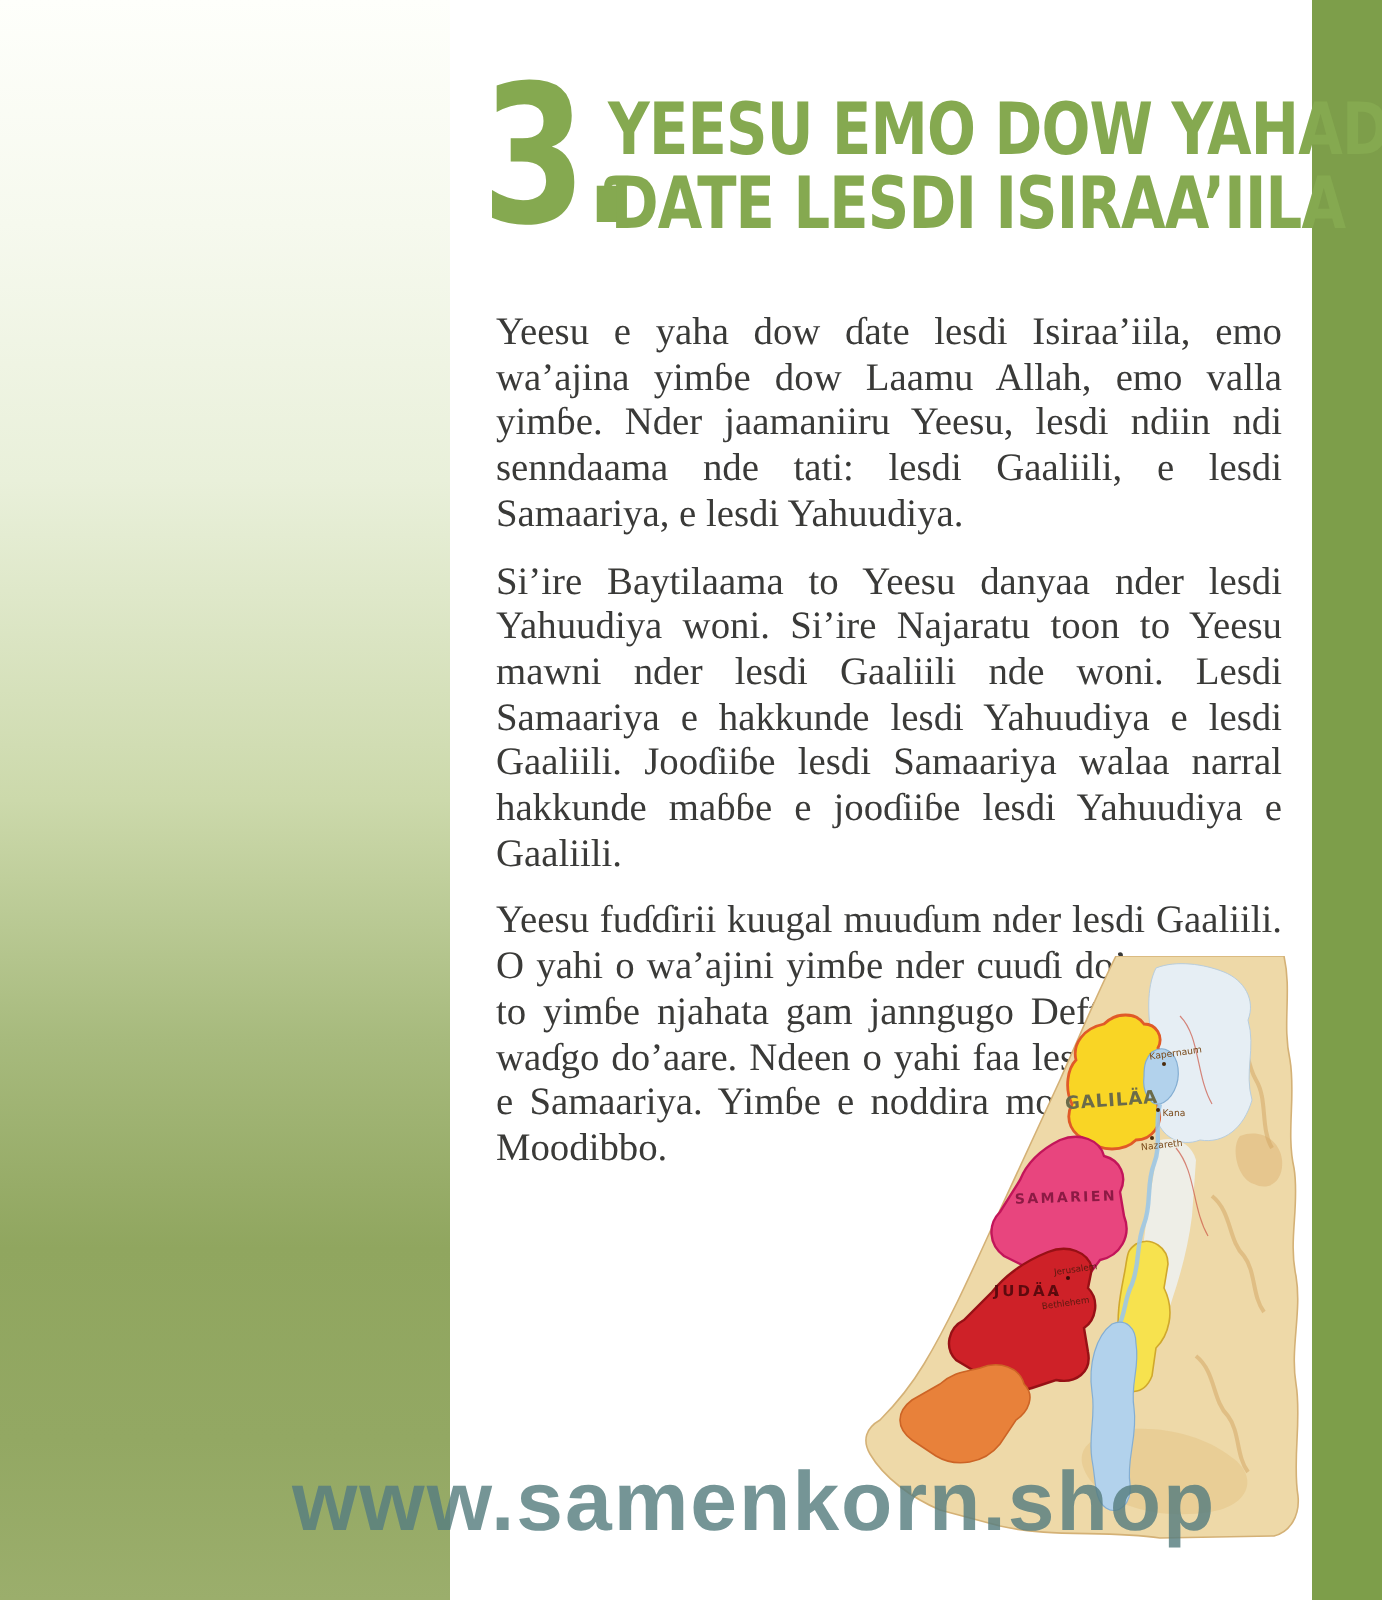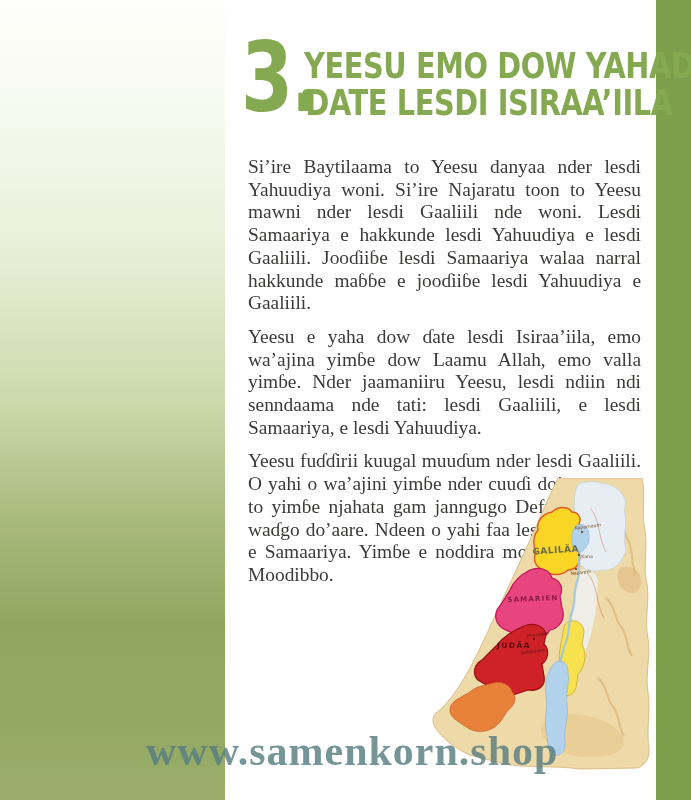--- a/index.html
+++ b/index.html
@@ -41,42 +41,42 @@
     margin:0 0 11px 0;font-size:19.4px;line-height:22.7px;
     text-align:justify;
   }
   
   .map{position:absolute;left:430px;top:478px;width:220px;height:292px;}
   .map text{font-family:"DejaVu Sans","Liberation Sans",sans-serif;}
   .region-label{font-weight:bold;}
   
   .watermark{
     position:absolute;left:146px;top:727px;
-    font-family:Liberation Serif, serif;
+    font-family:Liberation Sans, sans-serif;
     font-weight:bold;font-size:42px;letter-spacing:1px;
     color:#577e80;opacity:0.82;white-space:nowrap;
   }
 </style>
 </head>
 <body>
 
 <div class="page">
 
   <div class="sidebar"></div>
   <div class="rightbar"></div>
 
   <div class="chapnum">3.</div>
   <div class="titlelines">
     <div class="titleline">YEESU EMO DOW YAHADU</div>
     <div class="titleline">ƊATE LESDI ISIRAA’IILA</div>
   </div>
 
   <div class="bodytext">
+    <p>Yeesu e yaha dow ɗate lesdi Isiraa’iila, emo wa’ajina yimɓe dow Laamu Allah, emo valla yimɓe. Nder jaamaniiru Yeesu, lesdi ndiin ndi senndaama nde tati: lesdi Gaaliili, e lesdi Samaariya, e lesdi Yahuudiya.</p>
     <p>Si’ire Baytilaama to Yeesu danyaa nder lesdi Yahuudiya woni. Si’ire Najaratu toon to Yeesu mawni nder lesdi Gaaliili nde woni. Lesdi Samaariya e hakkunde lesdi Yahuudiya e lesdi Gaaliili. Jooɗiiɓe lesdi Samaariya walaa narral hakkunde maɓɓe e jooɗiiɓe lesdi Yahuudiya e Gaaliili.</p>
-    <p>Yeesu e yaha dow ɗate lesdi Isiraa’iila, emo wa’ajina yimɓe dow Laamu Allah, emo valla yimɓe. Nder jaamaniiru Yeesu, lesdi ndiin ndi senndaama nde tati: lesdi Gaaliili, e lesdi Samaariya, e lesdi Yahuudiya.</p>
     <p>Yeesu fuɗɗirii kuugal muuɗum nder lesdi Gaaliili. O yahi o wa’ajini yimɓe nder cuuɗi do’aare, toon to yimɓe njahata gam janngugo Deftere Allah e waɗgo do’aare. Ndeen o yahi faa lesdi Yahuudiya e Samaariya. Yimɓe e noddira mo Rabbi, waato Moodibbo.</p>
   </div>
 
   <svg class="map" viewBox="0 0 220 292" xmlns="http://www.w3.org/2000/svg">
 
     <path d="M128,0 L212,0 C216,18 211,34 215,52 C218,70 213,88 217,106 C220,124 214,142 218,160 C221,178 215,196 218,214 C221,232 216,252 219,270 C220,280 215,288 207,290 L150,291 C122,287 96,291 70,285 L40,277 C26,271 12,261 5,249 C1,242 3,236 10,232 C18,224 26,214 32,204 C44,184 54,162 64,140 C76,114 88,88 100,62 C109,42 118,20 128,0 Z" stroke="#d4b176" stroke-width="0.8" fill="#eed9a8"></path>
 
     <path d="M190,90 C200,86 210,92 211,102 C212,112 205,118 197,114 C189,112 185,96 190,90 Z" fill="#ddb474" opacity="0.5"></path>
     <path d="M120,240 C140,232 170,238 185,250 C200,260 195,275 175,278 C150,282 125,275 115,262 C108,252 110,245 120,240 Z" fill="#e2c080" opacity="0.45"></path>
     <path d="M186,30 C194,38 192,52 198,62 C204,72 200,86 206,96" stroke="#d2a360" stroke-width="2" fill="none" opacity="0.5"></path>

